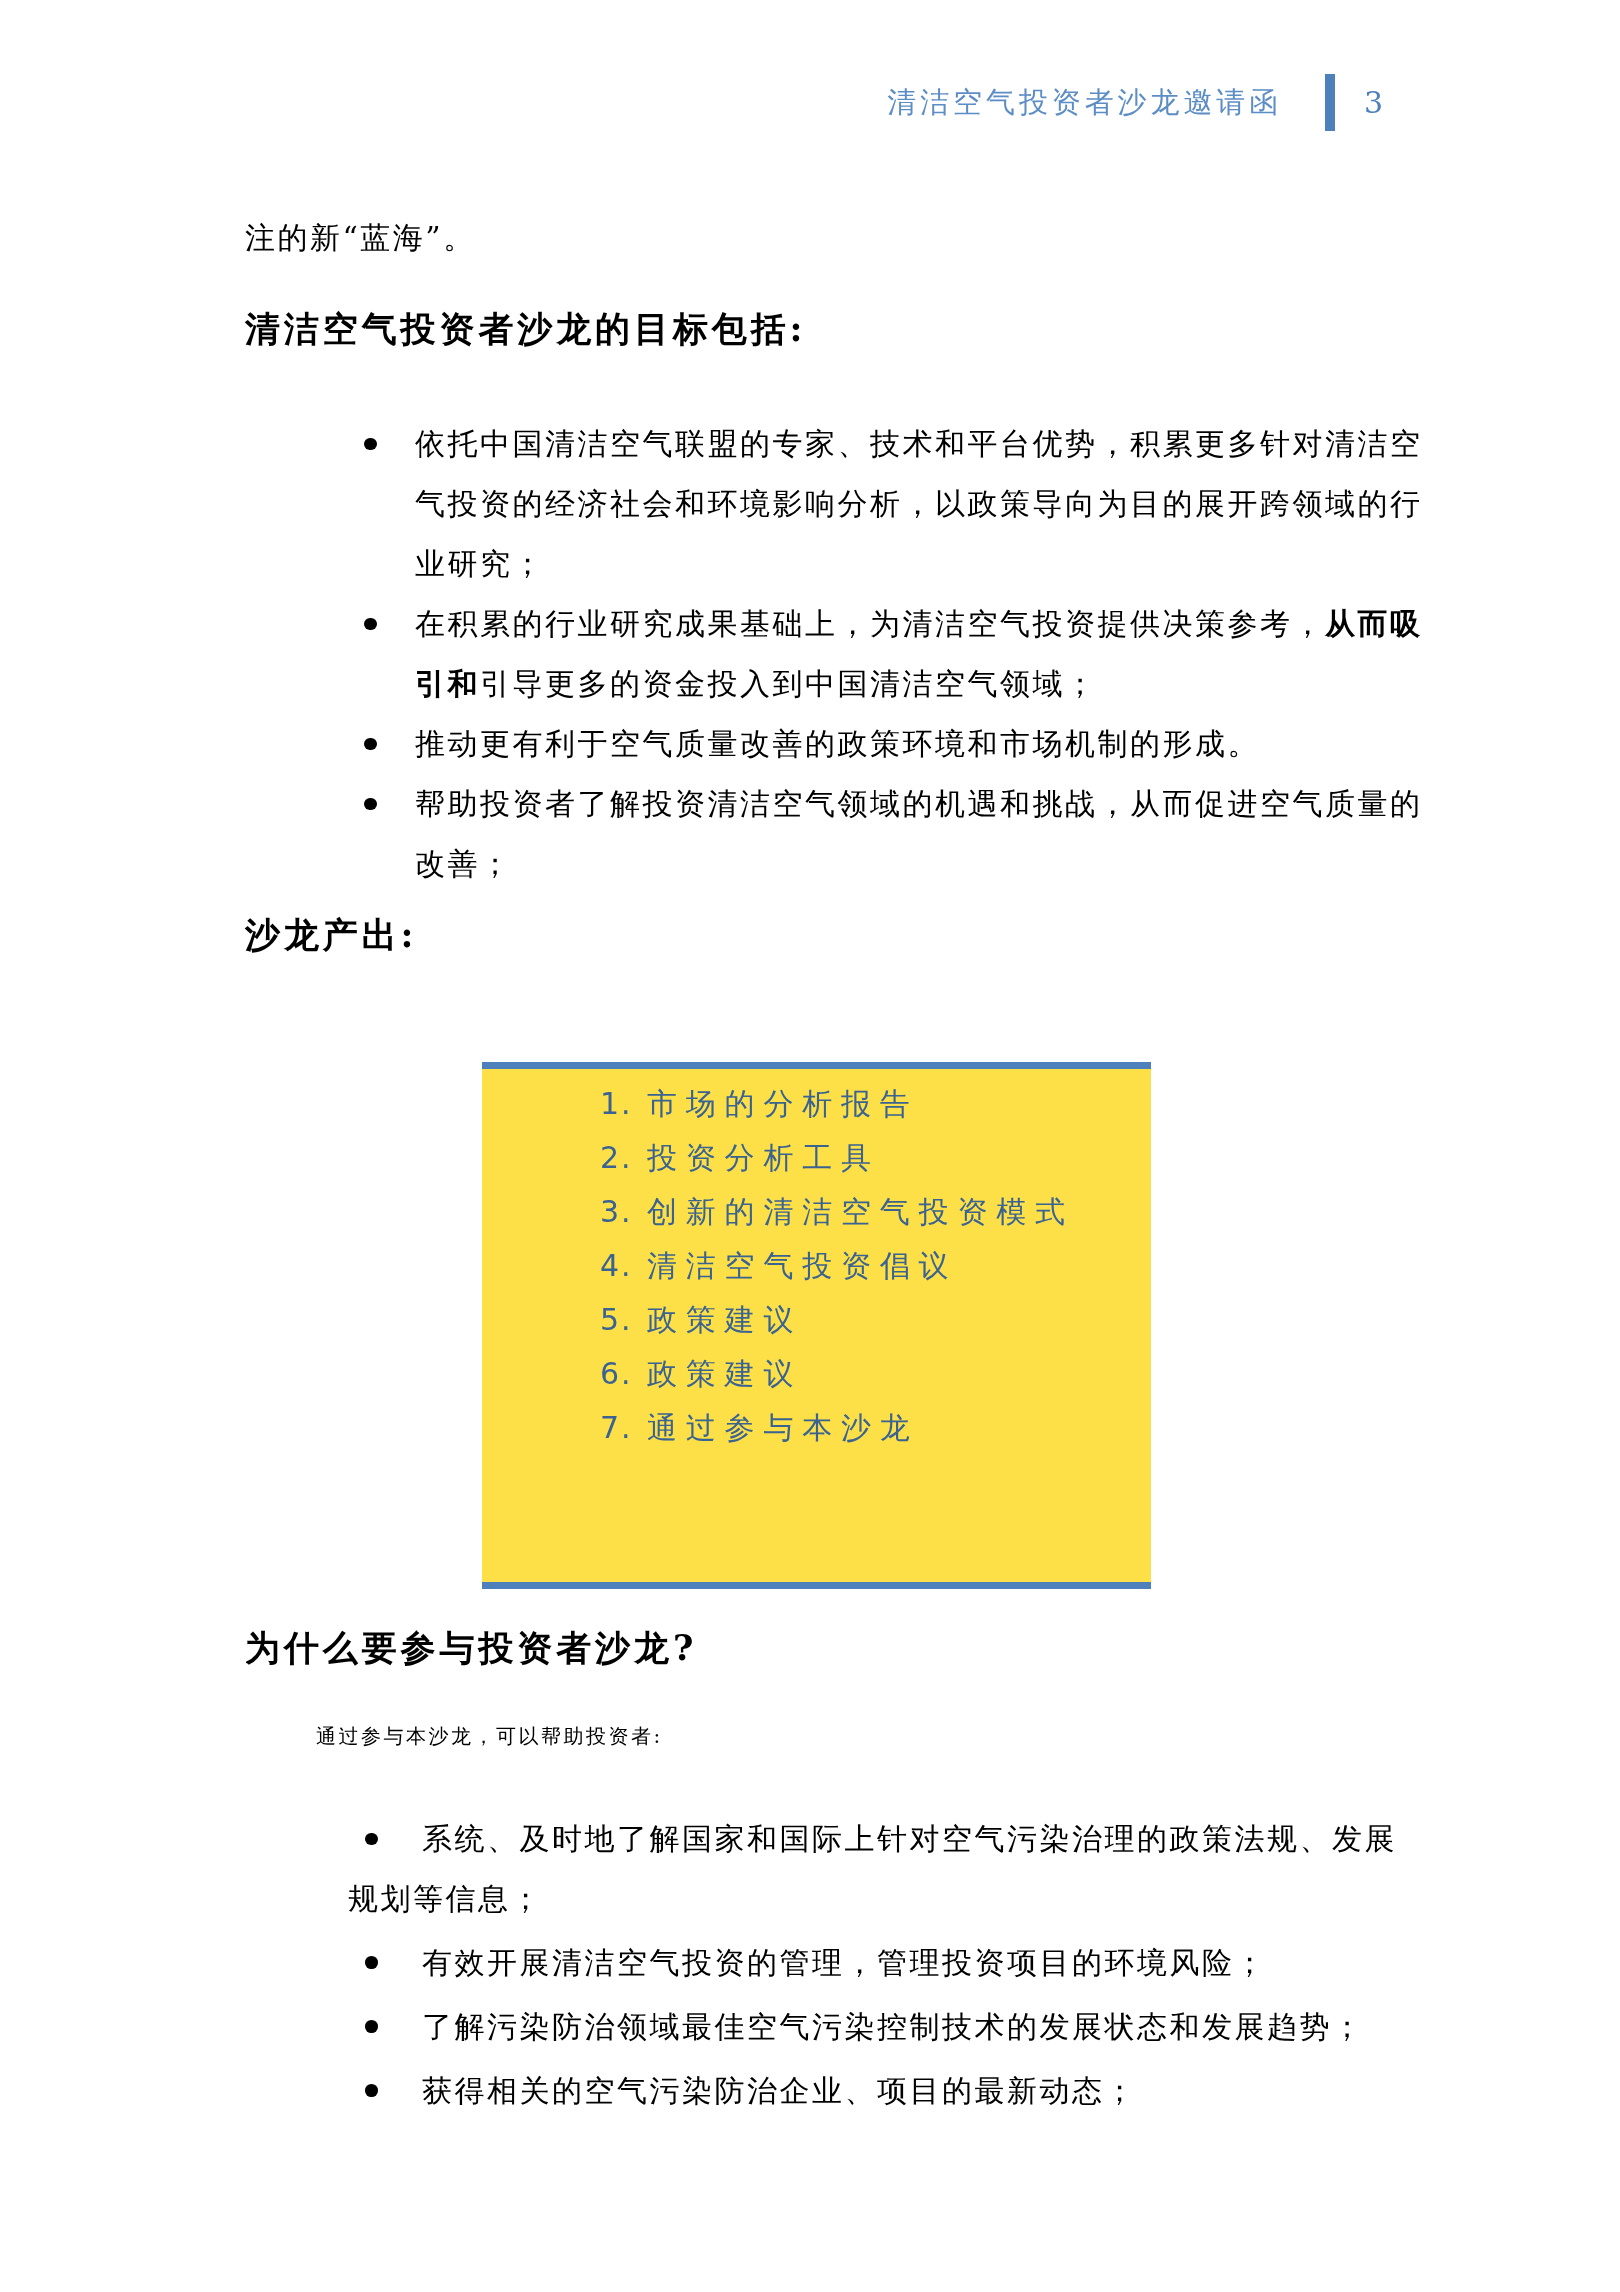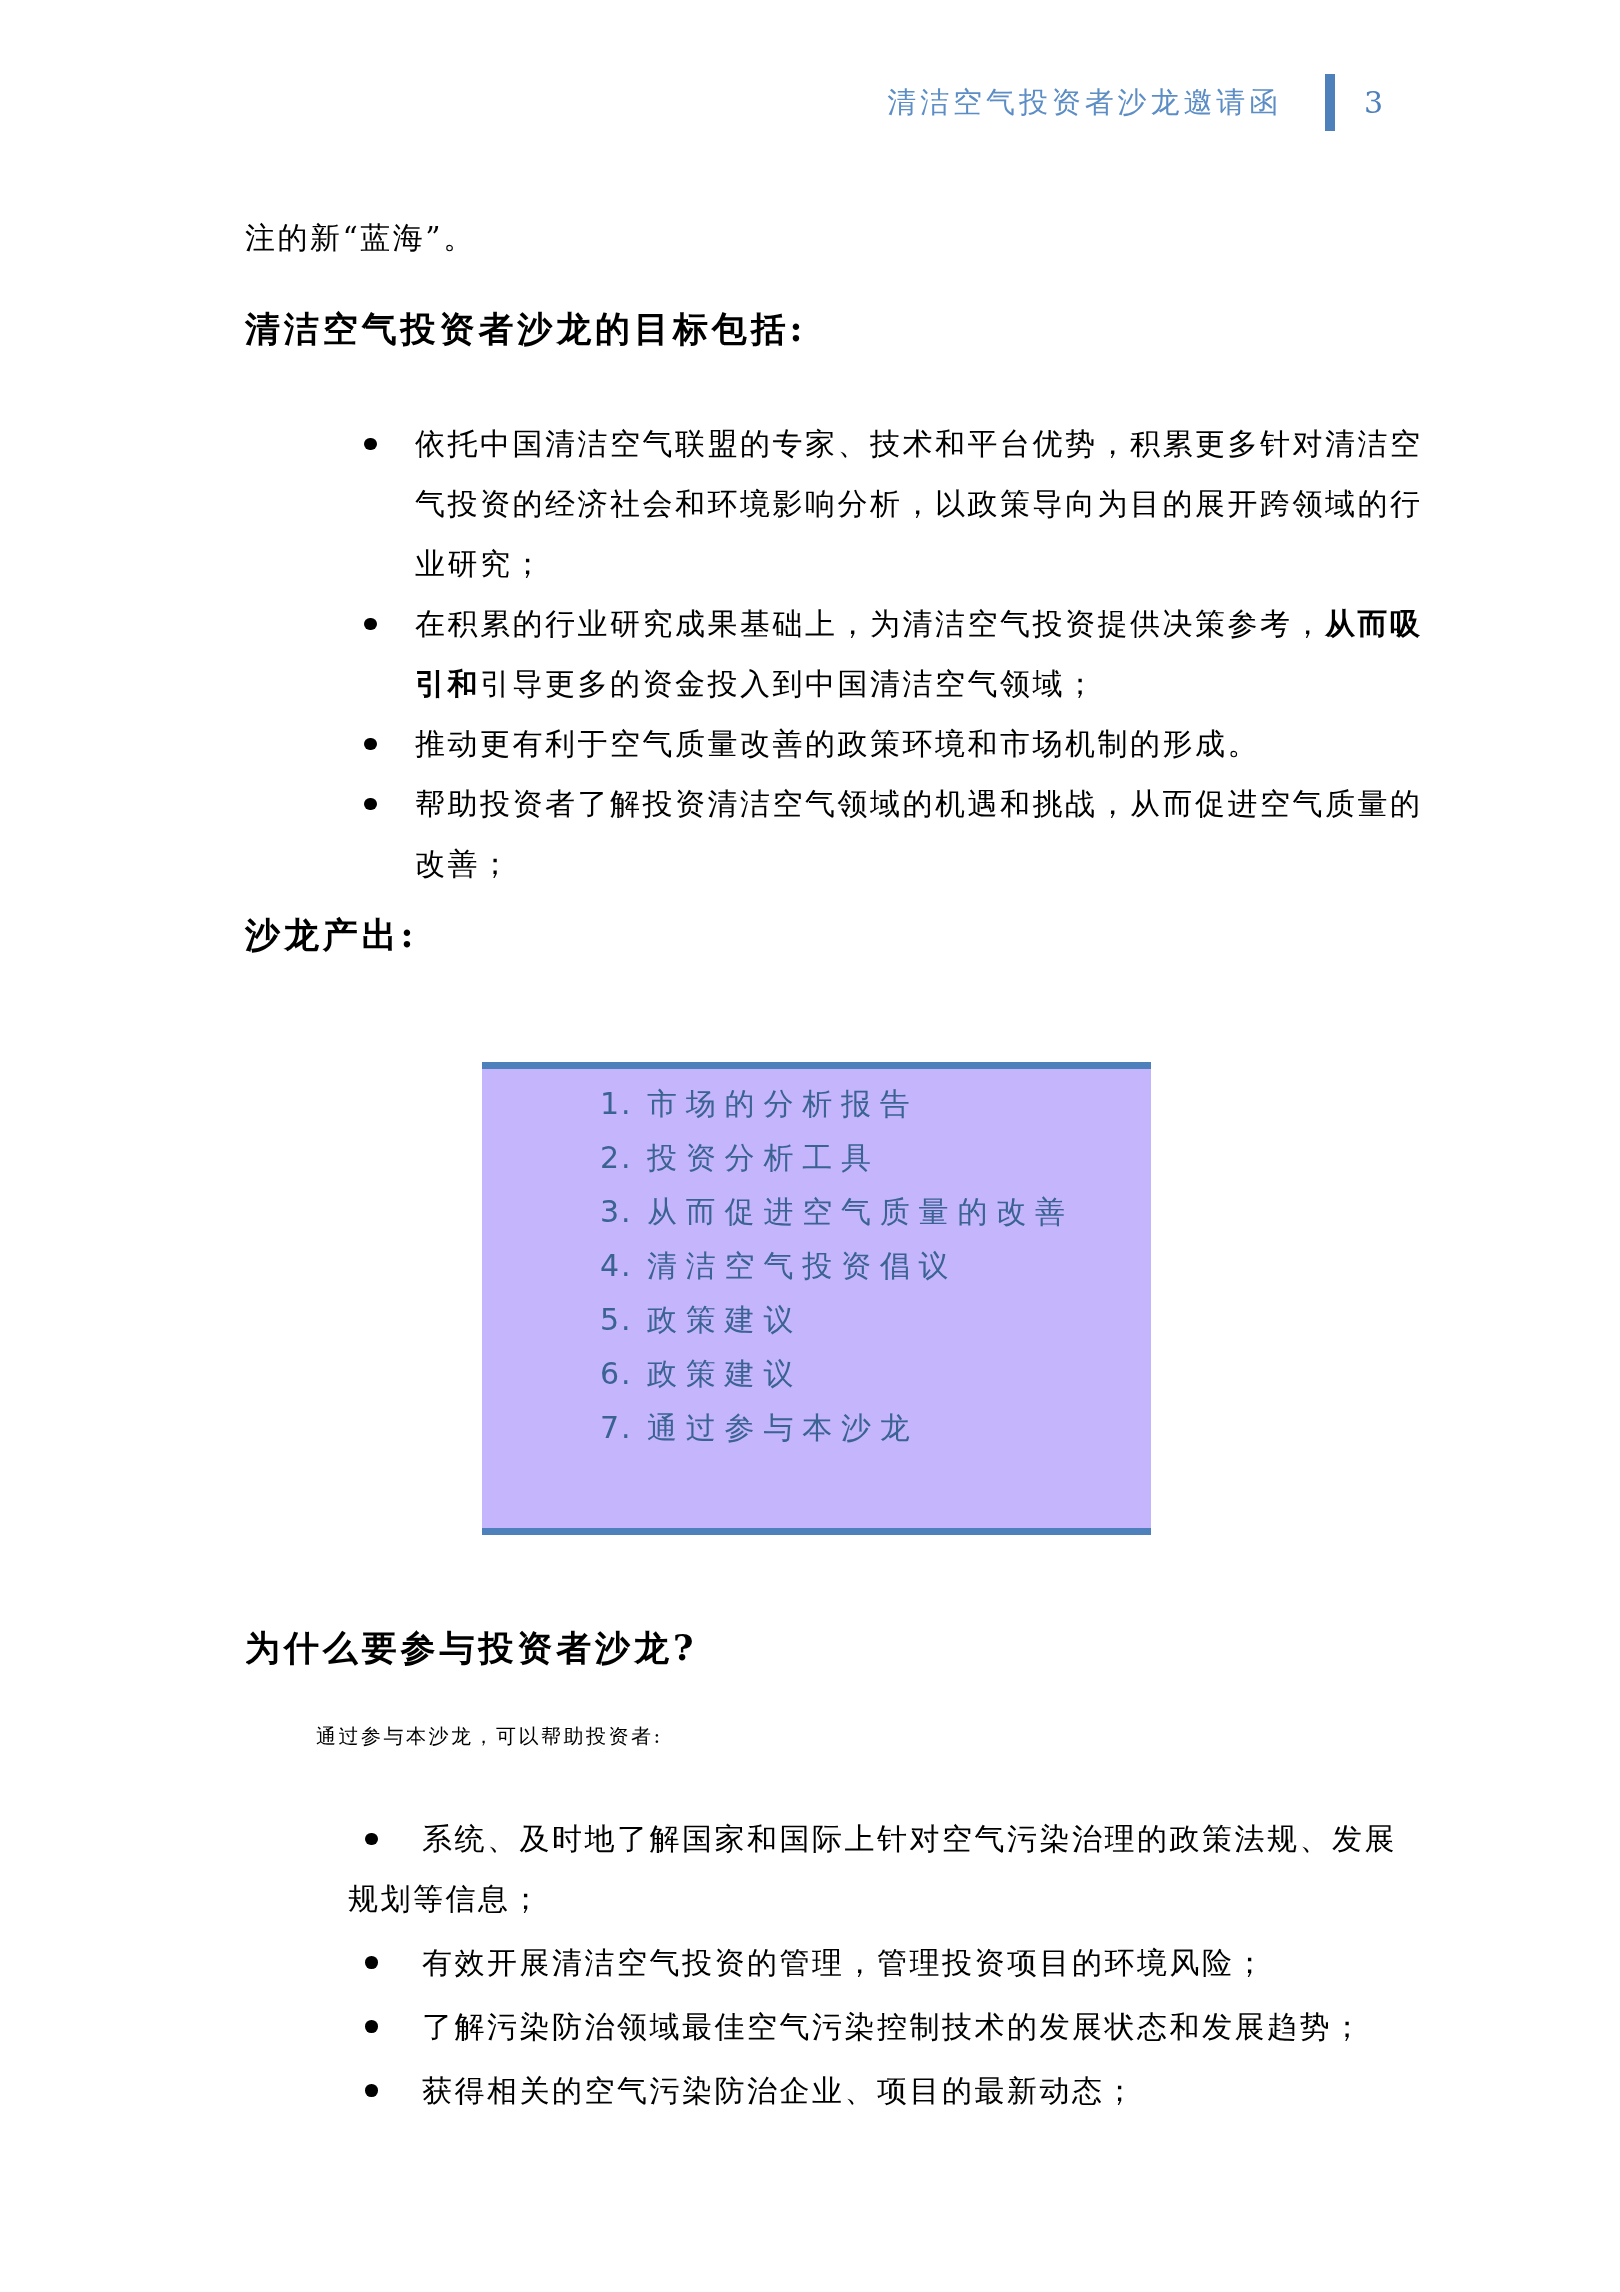--- a/index.html
+++ b/index.html
@@ -28,22 +28,22 @@
   ul.blist { list-style:none; position:absolute; left:245px; width:1181px; }
   ul.blist li { position:relative; font-size:30px; letter-spacing:2.5px; line-height:60px; }
   ul.blist li::before { content:""; position:absolute; width:12.7px; height:12.7px;
                         border-radius:50%; background:#000; top:23.5px; }
   .goals-list { top:414px; }
   .goals-list li { padding-left:170px; }
   .goals-list li::before { left:119px; }
   .b { font-weight:bold; }
 
   
-  .bluebox { position:absolute; left:482px; top:1062px; width:669px; height:473px;
-             background:#c4b5fd; border-top:7.8px solid #4E80BC; border-bottom:7.8px solid #4E80BC; }
+  .bluebox { position:absolute; left:482px; top:1062px; width:669px; height:527px;
+             background:#fde047; border-top:7.8px solid #4E80BC; border-bottom:7.8px solid #4E80BC; }
   .bluebox ol { list-style:none; padding:7.8px 19.6px 7.8px 118px; }
   .bluebox li { font-family:"DejaVu Sans","Liberation Sans",sans-serif;
                 color:#3A6391; font-size:30px; line-height:54px; letter-spacing:8.8px;
                 white-space:nowrap; }
   .bluebox .num { display:inline-block; min-width:47px; letter-spacing:2px; }
 
   .intro { position:absolute; left:316px; top:1723px; font-size:20px; letter-spacing:2.5px; }
 
   .why-list { top:1809px; }
   .why-list li { padding-left:103px; text-indent:74px; margin-top:3.9px; }
@@ -79,21 +79,21 @@
       <span>帮助投资者了解投资清洁空气领域的机遇和挑战，从而促进空气质量的改善；</span>
     </li>
   </ul>
 
   <h2 class="h output-h">沙龙产出:</h2>
 
   <div class="bluebox">
     <ol>
       <li><span class="num">1.</span><span>市场的分析报告</span></li>
       <li><span class="num">2.</span><span>投资分析工具</span></li>
-      <li><span class="num">3.</span><span>从而促进空气质量的改善</span></li>
+      <li><span class="num">3.</span><span>创新的清洁空气投资模式</span></li>
       <li><span class="num">4.</span><span>清洁空气投资倡议</span></li>
       <li><span class="num">5.</span><span>政策建议</span></li>
       <li><span class="num">6.</span><span>政策建议</span></li>
       <li><span class="num">7.</span><span>通过参与本沙龙</span></li>
     </ol>
   </div>
 
   <h2 class="h why-h">为什么要参与投资者沙龙?</h2>
 
   <p class="intro">通过参与本沙龙，可以帮助投资者:</p>

